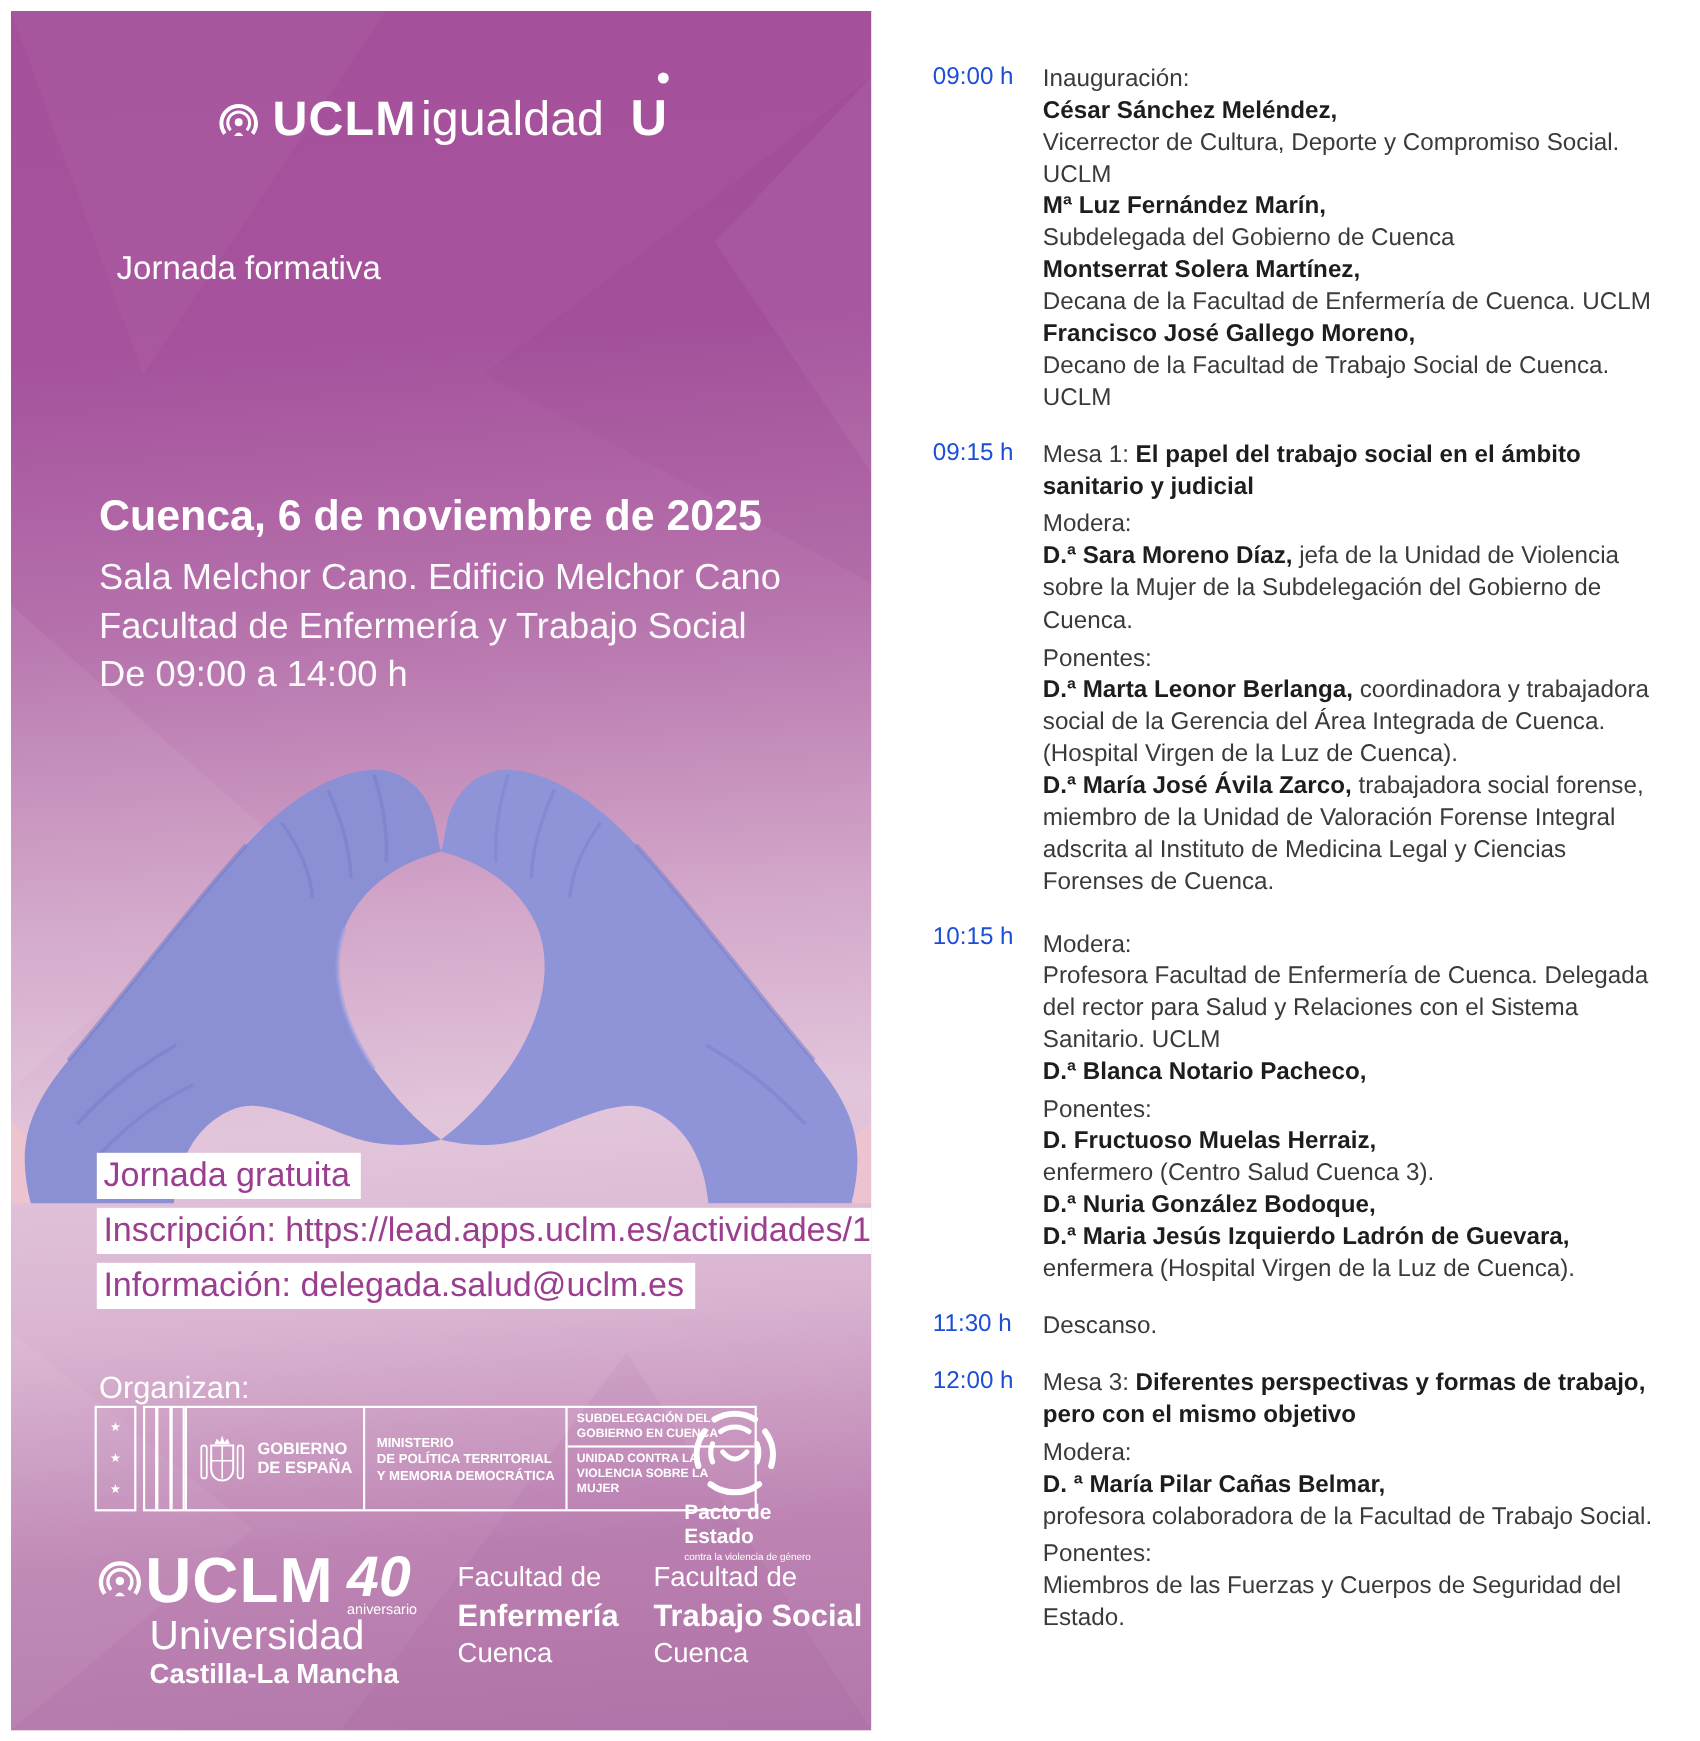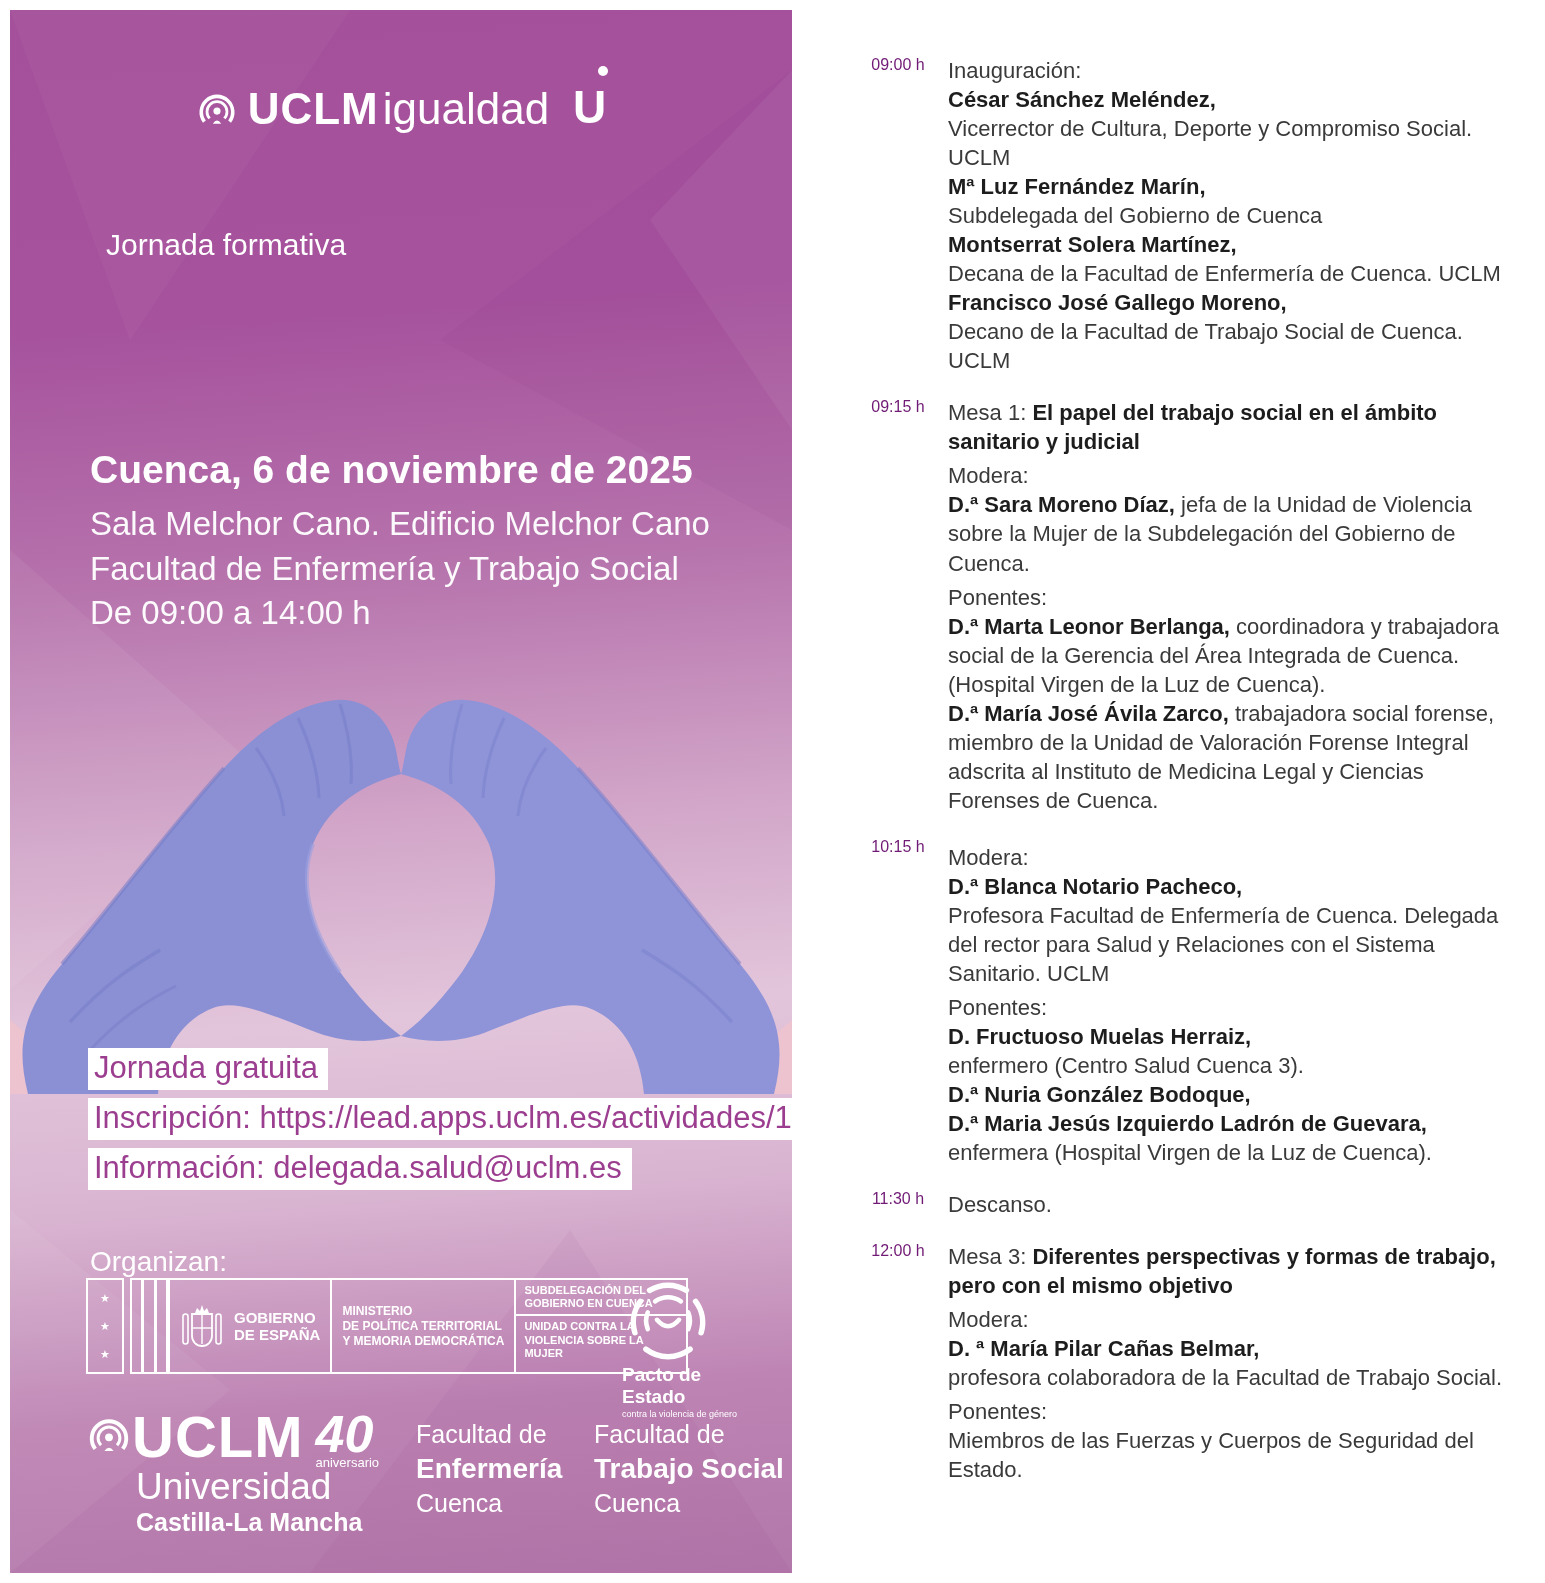--- a/index.html
+++ b/index.html
@@ -71,21 +71,21 @@
   .univ{font-size:37px;font-weight:300;margin-top:-2px;margin-left:50px;line-height:1.1;}
   .region{font-size:25px;font-weight:700;margin-left:50px;}
   .fac{width:160px;margin-top:10px;line-height:1.3;}
   .fac .l1,.fac .l3{font-size:25px;font-weight:300;}
   .fac .l2{font-size:28px;font-weight:700;}
   .fac2{margin-left:18px;width:190px;}
 
   
   #program{position:absolute;left:848px;top:56px;width:668px;color:#3a3a3a;}
   .prog-item{display:flex;margin-bottom:23px;}
-  .prog-time{width:100px;flex:none;font-size:16px;color:#701a75;text-align:center;}
+  .prog-time{width:100px;flex:none;font-size:22px;color:#1d4ed8;}
   .prog-body{width:560px;font-size:22px;line-height:1.32;}
   .prog-para{margin:0;}
   .prog-para.label{margin-top:5px;}
   .prog-para .b{font-weight:700;color:#1d1d1d;}
 </style>
 </head>
 <body>
 
 <div id="page">
 
@@ -285,22 +285,22 @@
           <p class="prog-para"><span class="b">D.ª Sara Moreno Díaz,</span><span> jefa de la Unidad de Violencia sobre la Mujer de la Subdelegación del Gobierno de Cuenca.</span></p>
           <p class="prog-para label"><span>Ponentes:</span></p>
           <p class="prog-para"><span class="b">D.ª Marta Leonor Berlanga,</span><span> coordinadora y trabajadora social de la Gerencia del Área Integrada de Cuenca. (Hospital Virgen de la Luz de Cuenca).</span></p>
           <p class="prog-para"><span class="b">D.ª María José Ávila Zarco,</span><span> trabajadora social forense, miembro de la Unidad de Valoración Forense Integral adscrita al Instituto de Medicina Legal y Ciencias Forenses de Cuenca.</span></p>
         </div>
       </div>
       <div class="prog-item">
         <div class="prog-time">10:15 h</div>
         <div class="prog-body">
           <p class="prog-para label"><span>Modera:</span></p>
+          <p class="prog-para"><span>Profesora Facultad de Enfermería de Cuenca. Delegada del rector para Salud y Relaciones con el Sistema Sanitario. UCLM</span></p>
           <p class="prog-para"><span class="b">D.ª Blanca Notario Pacheco,</span></p>
-          <p class="prog-para"><span>Profesora Facultad de Enfermería de Cuenca. Delegada del rector para Salud y Relaciones con el Sistema Sanitario. UCLM</span></p>
           <p class="prog-para label"><span>Ponentes:</span></p>
           <p class="prog-para"><span class="b">D. Fructuoso Muelas Herraiz,</span></p>
           <p class="prog-para"><span>enfermero (Centro Salud Cuenca 3).</span></p>
           <p class="prog-para"><span class="b">D.ª Nuria González Bodoque,</span></p>
           <p class="prog-para"><span class="b">D.ª Maria Jesús Izquierdo Ladrón de Guevara,</span></p>
           <p class="prog-para"><span>enfermera (Hospital Virgen de la Luz de Cuenca).</span></p>
         </div>
       </div>
       <div class="prog-item">
         <div class="prog-time">11:30 h</div>

